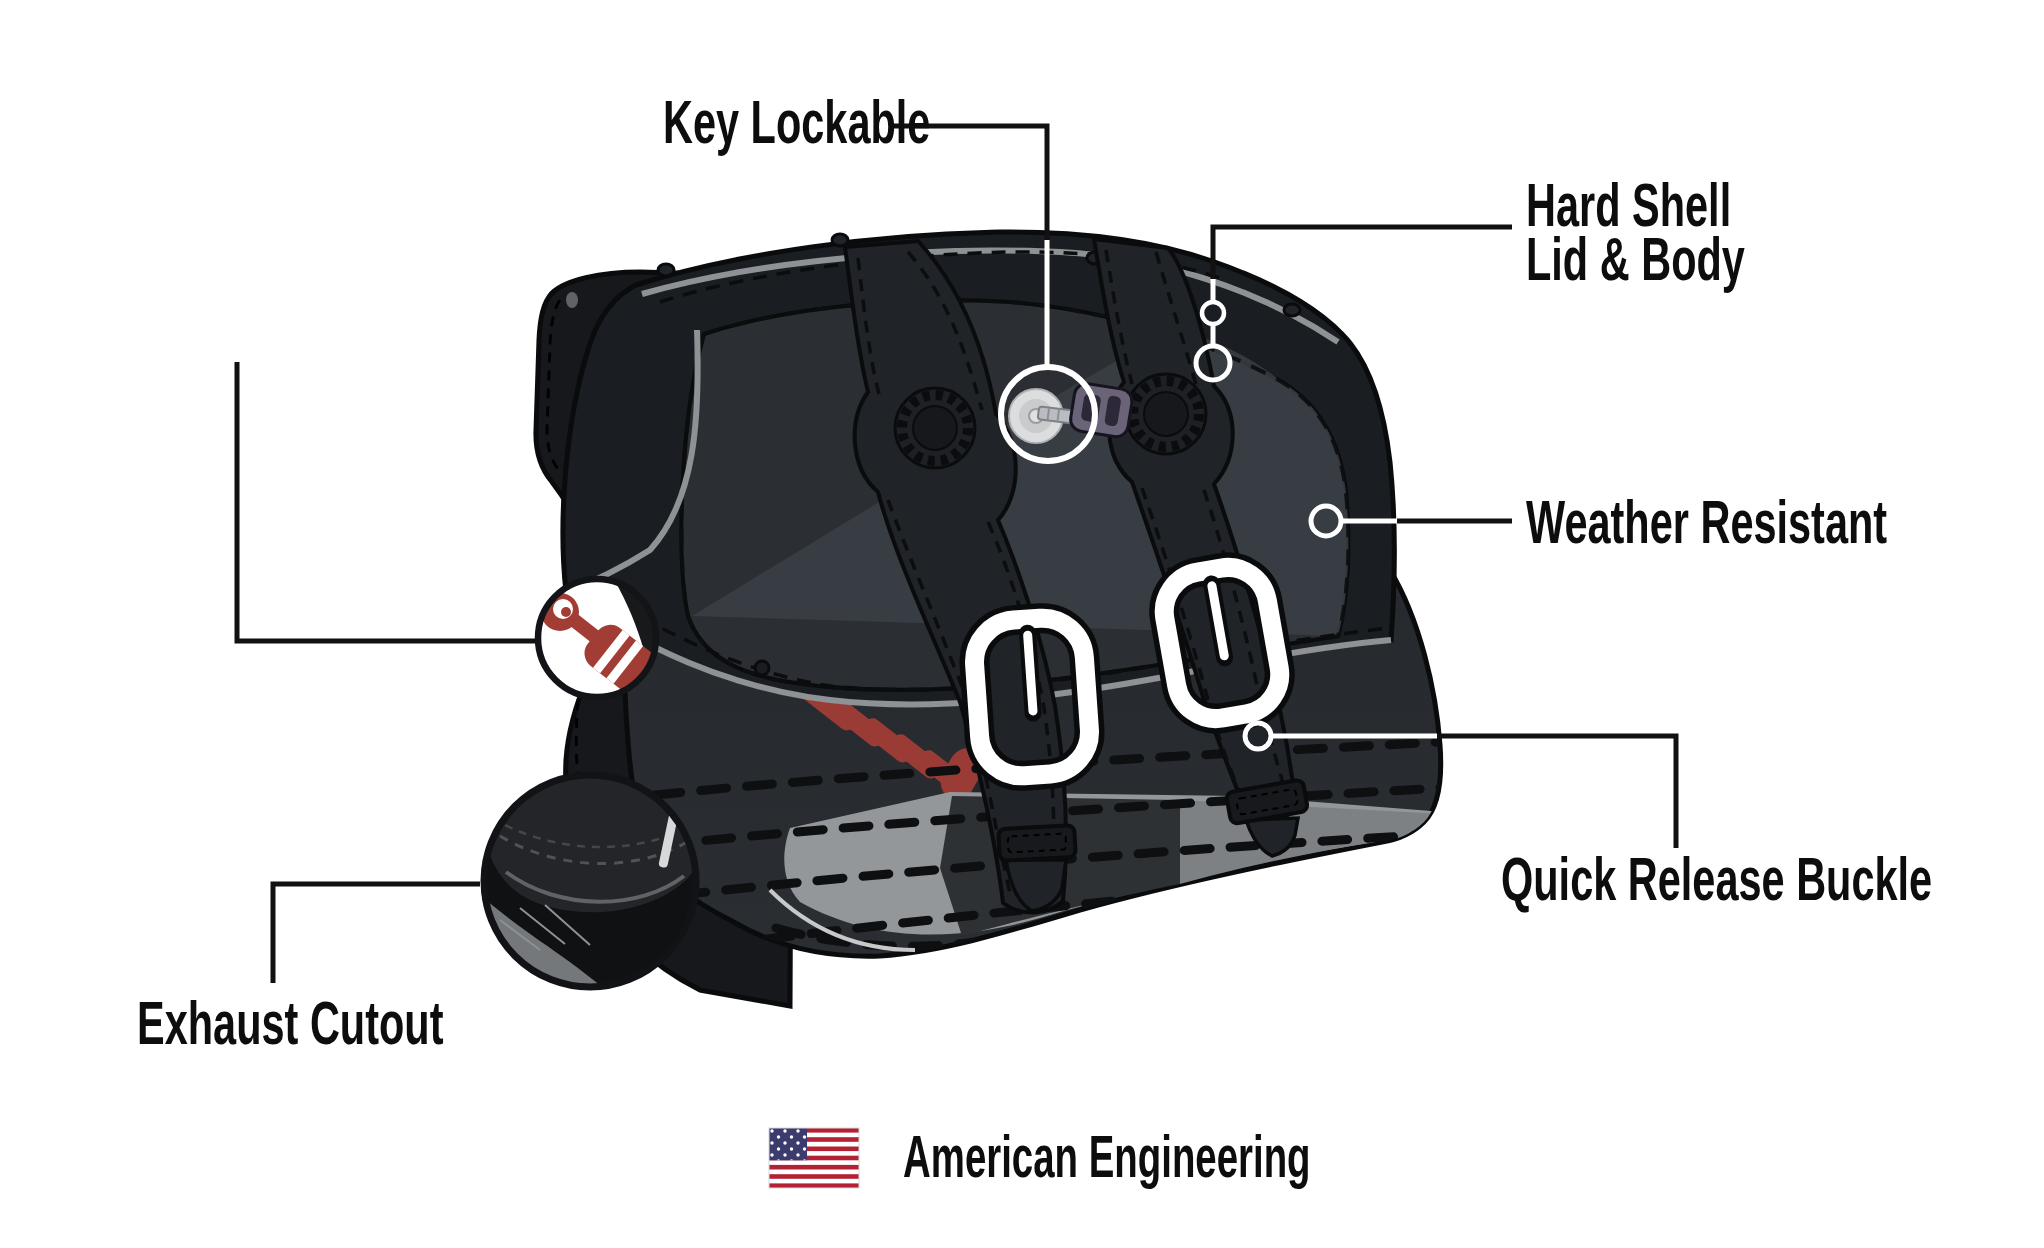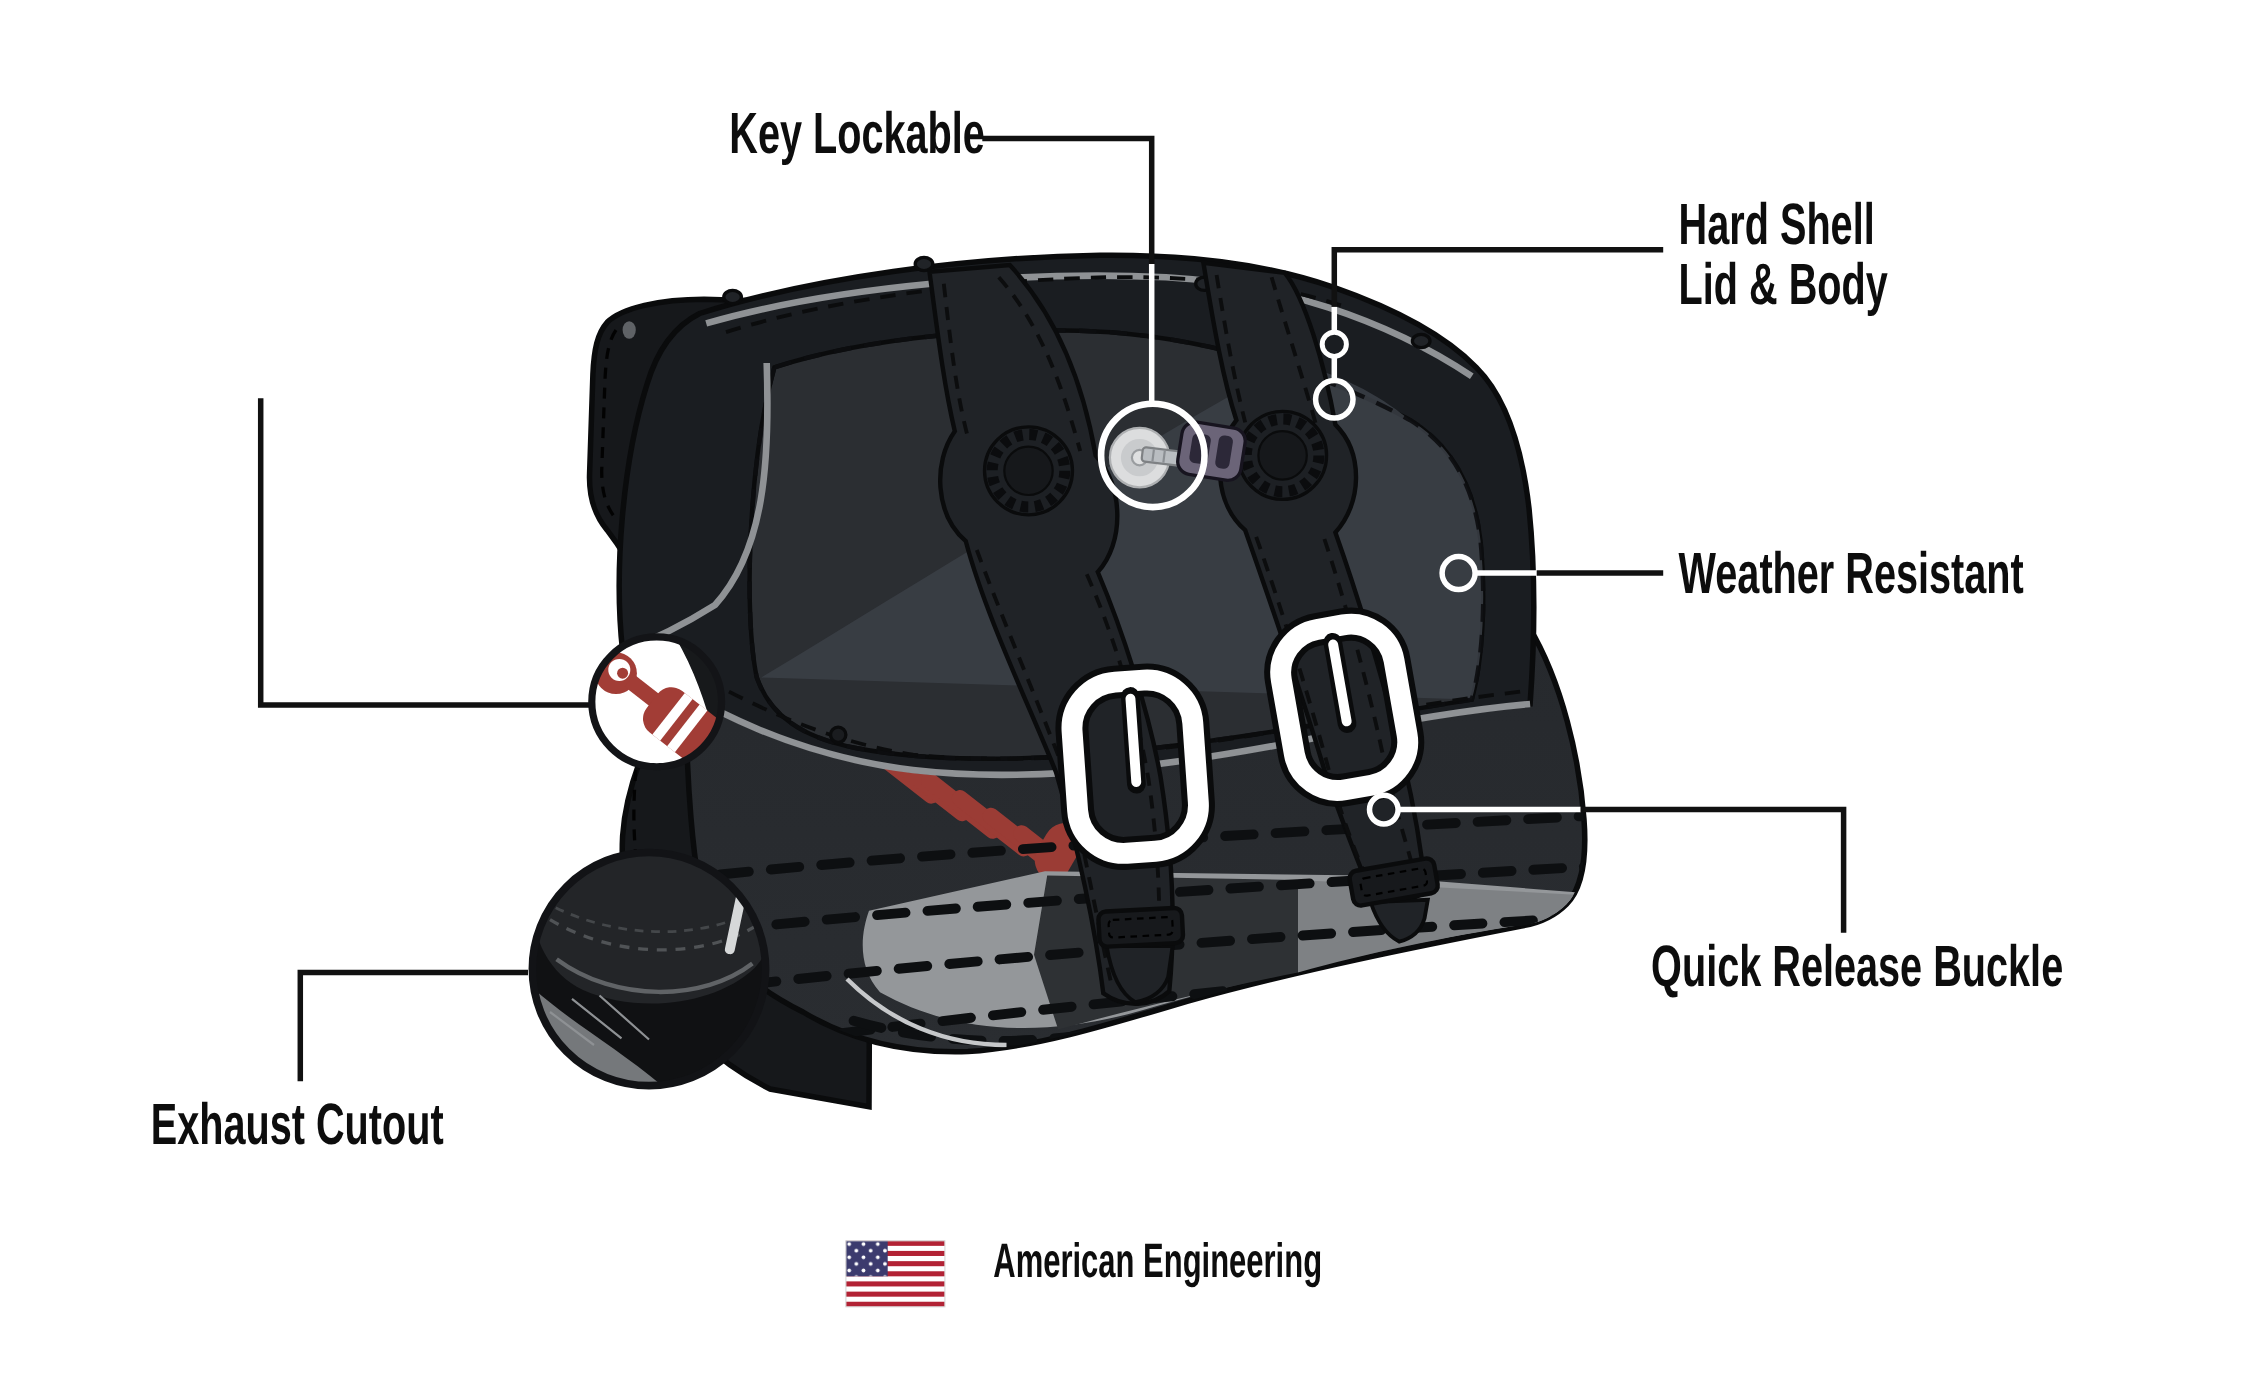--- a/index.html
+++ b/index.html
@@ -2,22 +2,22 @@
 <html><head>
 <meta charset="utf-8">
 <style>
   html,body{margin:0;padding:0;}
   body{width:2044px;height:1248px;position:relative;background:#ffffff;overflow:hidden;
        font-family:"Liberation Sans",sans-serif;}
   .stage{position:absolute;left:0;top:0;width:2044px;height:1248px;}
   svg{position:absolute;left:0;top:0;}
   .lbl{position:absolute;color:#0d0d0d;font-weight:bold;white-space:nowrap;}
   .cond{display:inline-block;transform:scaleX(0.68);transform-origin:0 50%;letter-spacing:0px;}
-  .lbl.callout{font-size:53px;line-height:54px;}
-  .lbl.footer{font-size:44px;}
+  .lbl.callout{font-size:61px;line-height:54px;}
+  .lbl.footer{font-size:60px;}
   .lbl.footer .cond{transform:scaleX(0.64);}
 </style>
 </head>
 <body>
 
 <div class="stage">
 
 <svg width="2044" height="1248" viewBox="0 0 2044 1248">
   <defs>
     <clipPath id="bodyClip">

